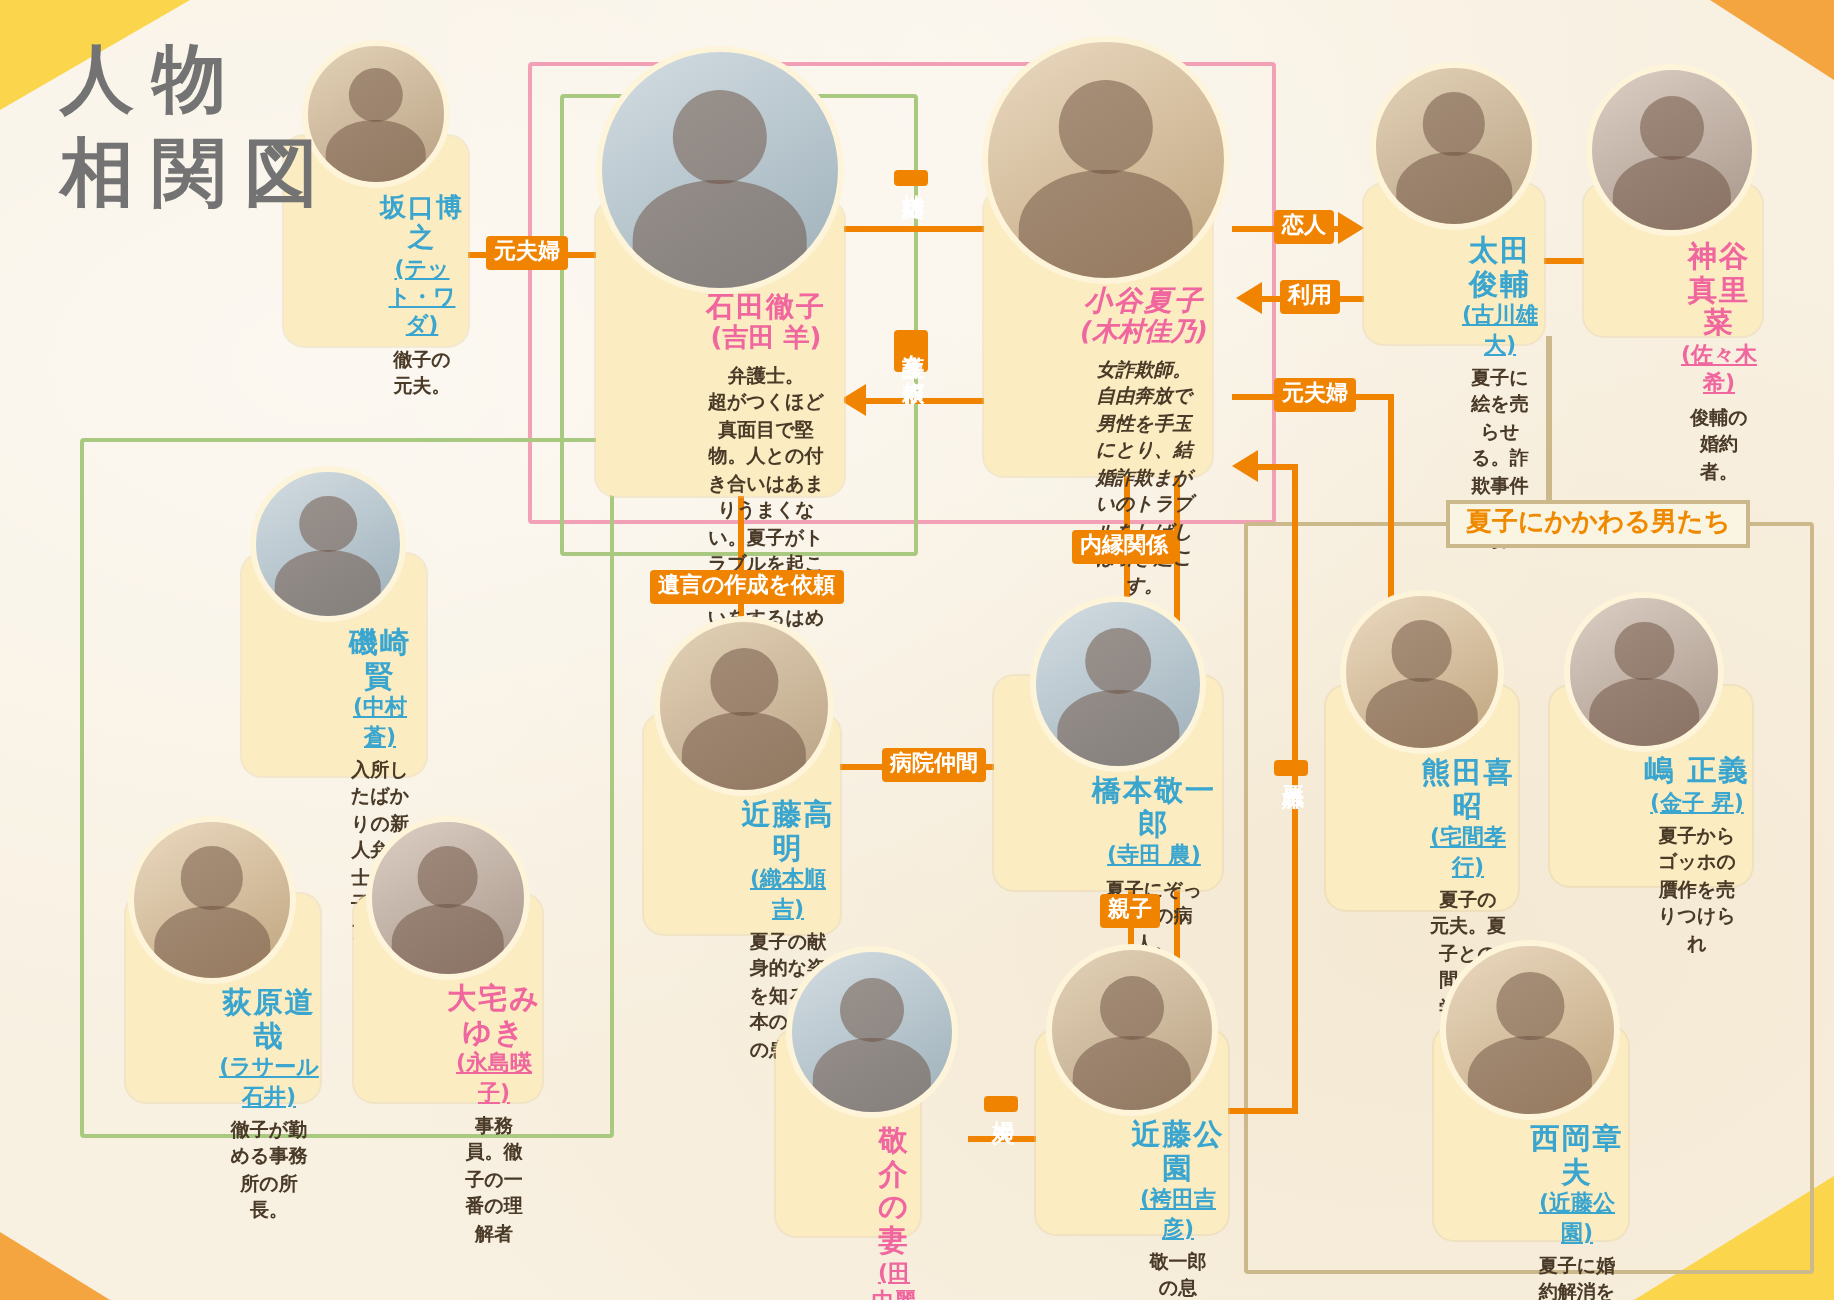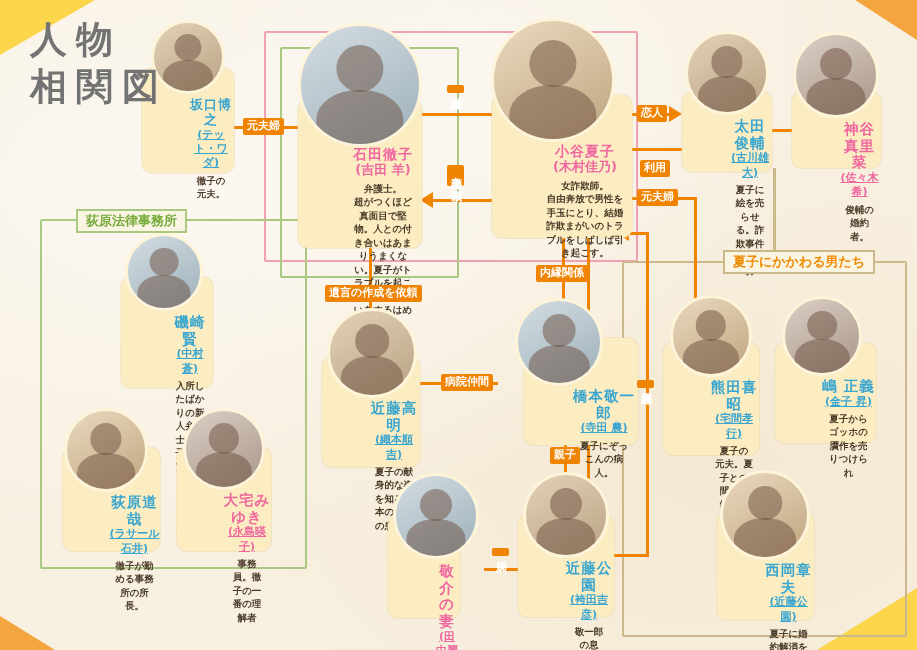--- a/index.html
+++ b/index.html
@@ -80,21 +80,20 @@
   <div class="tri bl"></div>
 
   <div class="title">
     <span>人物</span><br>
     <span>相関図</span>
   </div>
 
   <div class="grp pinkb" style="left:264px;top:31px;width:370px;height:227px;"></div>
   <div class="grp greenb" style="left:280px;top:47px;width:175px;height:227px;"></div>
   <div class="grp greenb" style="left:40px;top:219px;width:263px;height:346px;"></div>
-  <div class="grp-label green" style="left:76px;top:209px;">荻原法律事務所</div>
   <div class="grp tanb" style="left:622px;top:261px;width:281px;height:372px;"></div>
   <div class="grp-label tan" style="left:723px;top:250px;">夏子にかかわる男たち</div>
   <div class="ln-tan" style="left:773px;top:168px;width:3px;height:84px;"></div>
 
   <div class="ln" style="left:233px;top:126px;width:65px;height:3px;"></div>
   <div class="ln" style="left:422px;top:113px;width:70px;height:3px;"></div>
   <div class="ln" style="left:432px;top:199px;width:60px;height:3px;"></div>
   <div class="arw l" style="left:420px;top:192px;"></div>
   <div class="ln" style="left:616px;top:113px;width:56px;height:3px;"></div>
   <div class="arw r" style="left:669px;top:106px;"></div>
@@ -112,21 +111,21 @@
   <div class="ln" style="left:420px;top:382px;width:78px;height:3px;"></div>
   <div class="ln" style="left:369px;top:246px;width:3px;height:66px;"></div>
   <div class="arw u" style="left:361px;top:235px;"></div>
   <div class="ln" style="left:564px;top:445px;width:3px;height:33px;"></div>
   <div class="ln" style="left:484px;top:568px;width:36px;height:3px;"></div>
 
   <div class="bdg" style="left:243px;top:118px;">元夫婦</div>
   <div class="bdg v" style="left:447px;top:85px;">従姉妹</div>
   <div class="bdg v" style="left:447px;top:165px;">弁護を依頼</div>
   <div class="bdg" style="left:637px;top:105px;">恋人</div>
-  <div class="bdg" style="left:640px;top:140px;margin-top:20px;">利用</div>
+  <div class="bdg" style="left:640px;top:140px;">利用</div>
   <div class="bdg" style="left:637px;top:189px;">元夫婦</div>
   <div class="bdg v" style="left:637px;top:380px;">嫌悪</div>
   <div class="bdg" style="left:536px;top:265px;">内縁関係</div>
   <div class="bdg" style="left:441px;top:374px;">病院仲間</div>
   <div class="bdg" style="left:325px;top:285px;">遺言の作成を依頼</div>
   <div class="bdg" style="left:550px;top:447px;">親子</div>
   <div class="bdg v" style="left:492px;top:548px;">夫婦</div>
 
   <div class="avatar ph1" style="left:151px;top:20px;width:74px;height:74px;"></div>
   <div class="card" style="left:142px;top:68px;width:92px;height:105px;padding-top:30px;">
@@ -139,21 +138,21 @@
   <div class="card" style="left:298px;top:100px;width:124px;height:148px;padding-top:46px;">
     <div class="name nm-lg pink">石田徹子</div>
     <div class="actor ac-lg pink">(吉田 羊)</div>
     <div class="desc">
       <span class="blk">弁護士。</span>
       <span>超がつくほど真面目で堅物。人との付き合いはあまりうまくない。夏子がトラブルを起こすたびに尻拭いをするはめに。</span>
     </div>
   </div>
 
   <div class="avatar ph3" style="left:491px;top:18px;width:124px;height:124px;"></div>
-  <div class="card" style="left:492px;top:95px;width:140px;height:143px;padding-top:48px;">
+  <div class="card" style="left:492px;top:95px;width:114px;height:143px;padding-top:48px;font-style:italic;">
     <div class="name nm-lg pink">小谷夏子</div>
     <div class="actor ac-lg pink">(木村佳乃)</div>
     <div class="desc">
       <span class="blk">女詐欺師。</span>
       <span>自由奔放で男性を手玉にとり、結婚詐欺まがいのトラブルをしばしば引き起こす。</span>
     </div>
   </div>
 
   <div class="avatar ph1" style="left:685px;top:31px;width:84px;height:84px;"></div>
   <div class="card" style="left:682px;top:92px;width:90px;height:80px;padding-top:26px;">
@@ -191,21 +190,21 @@
   </div>
 
   <div class="avatar ph1" style="left:327px;top:308px;width:90px;height:90px;"></div>
   <div class="card" style="left:322px;top:357px;width:98px;height:110px;padding-top:43px;">
     <div class="name nm-md blue">近藤高明</div>
     <div class="actor ac-md blue">(織本順吉)</div>
     <div class="desc">夏子の献身的な姿を知る橋本の隣床の患者。</div>
   </div>
 
   <div class="avatar ph2" style="left:515px;top:298px;width:88px;height:88px;"></div>
-  <div class="card" style="left:497px;top:338px;width:114px;height:107px;padding-top:50px;margin-left:27px;">
+  <div class="card" style="left:497px;top:338px;width:114px;height:107px;padding-top:50px;">
     <div class="name nm-md blue">橋本敬一郎</div>
     <div class="actor ac-md blue">(寺田 農)</div>
     <div class="desc">夏子にぞっこんの病人。</div>
   </div>
 
   <div class="avatar ph3" style="left:670px;top:295px;width:82px;height:82px;"></div>
   <div class="card" style="left:663px;top:343px;width:96px;height:112px;padding-top:36px;">
     <div class="name nm-md blue">熊田喜昭</div>
     <div class="actor ac-md blue">(宅間孝行)</div>
     <div class="desc">夏子の元夫。夏子との間に小学生の息子がいる。</div>

